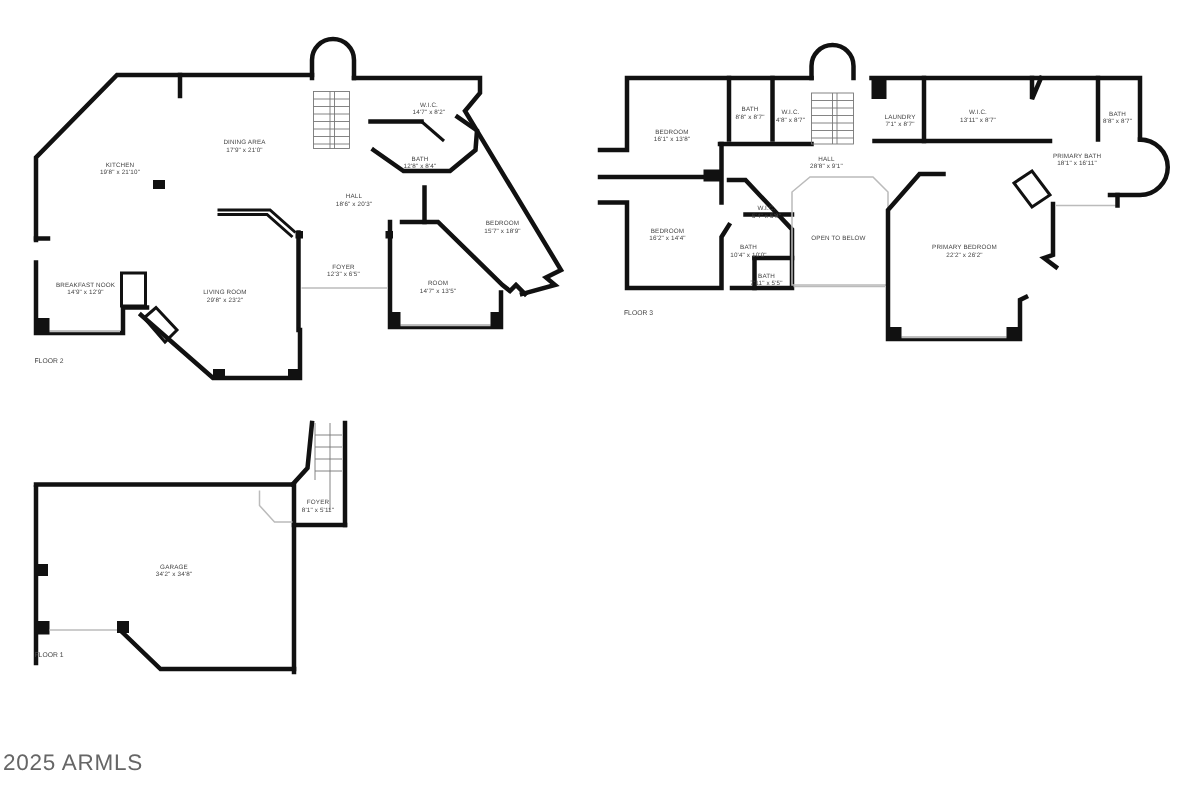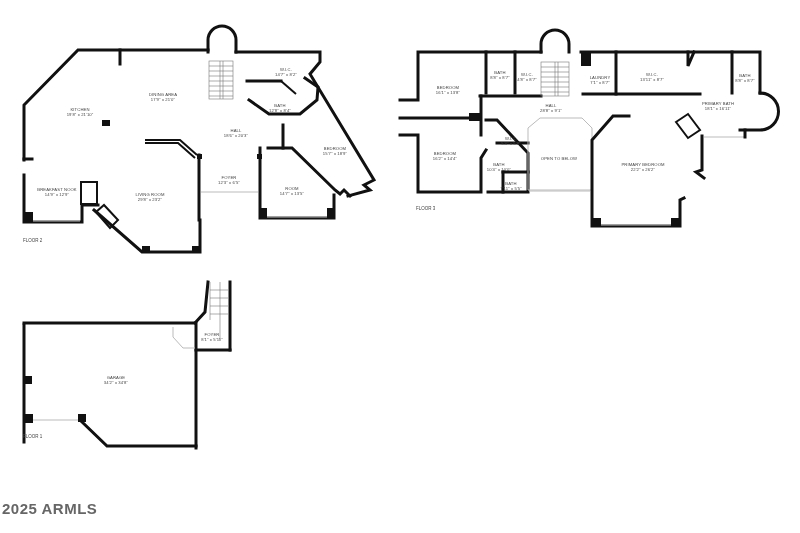--- a/index.html
+++ b/index.html
@@ -5,21 +5,21 @@
   html, body { margin:0; padding:0; background:#ffffff; }
   body { width:800px; height:533px; position:relative; overflow:hidden; font-family:"Liberation Sans", sans-serif; }
   #plan { position:absolute; left:0; top:0; width:800px; height:533px; }
   .w { stroke:#111; stroke-width:3; fill:none; stroke-linecap:square; stroke-linejoin:miter; }
   .wt { stroke:#111; stroke-width:2; fill:none; }
   .win { stroke:#bbb; stroke-width:1; fill:none; }
   .stair { stroke:#777; stroke-width:0.6; fill:none; }
   .blk { fill:#111; }
   .lbl { position:absolute; text-align:center; font-size:4.2px; line-height:5px; color:#444; transform:translateX(-50%); white-space:nowrap; letter-spacing:0.1px; }
   .floor { position:absolute; font-size:4.5px; color:#444; white-space:nowrap; }
-  .copy { position:absolute; left:2px; top:500px; font-size:15px; color:#666; letter-spacing:0.5px; font-weight:700; }
+  .copy { position:absolute; left:2px; top:500px; font-size:15px; color:#666; letter-spacing:0.5px; font-weight:400; }
 </style>
 </head>
 <body>
 
 <svg id="plan" viewBox="0 0 800 533" xmlns="http://www.w3.org/2000/svg">
 
   <g>
 
     <polyline class="w" points="208,50 78,50 24,105 24,160"></polyline>
     <line class="w" x1="24" y1="159" x2="32" y2="159"></line>

